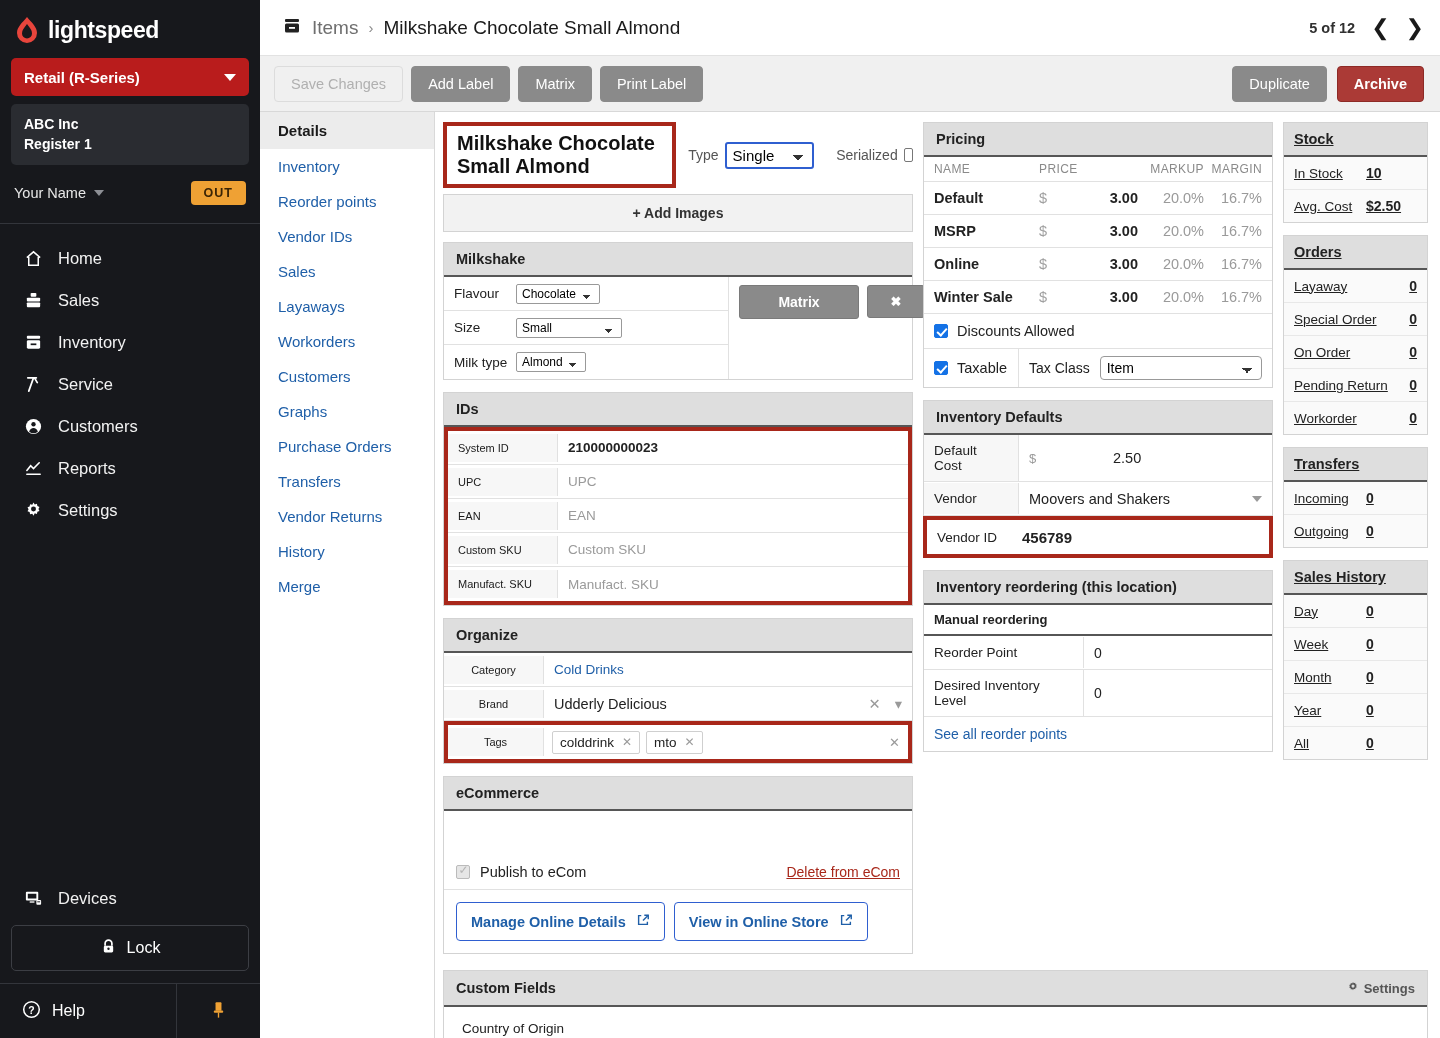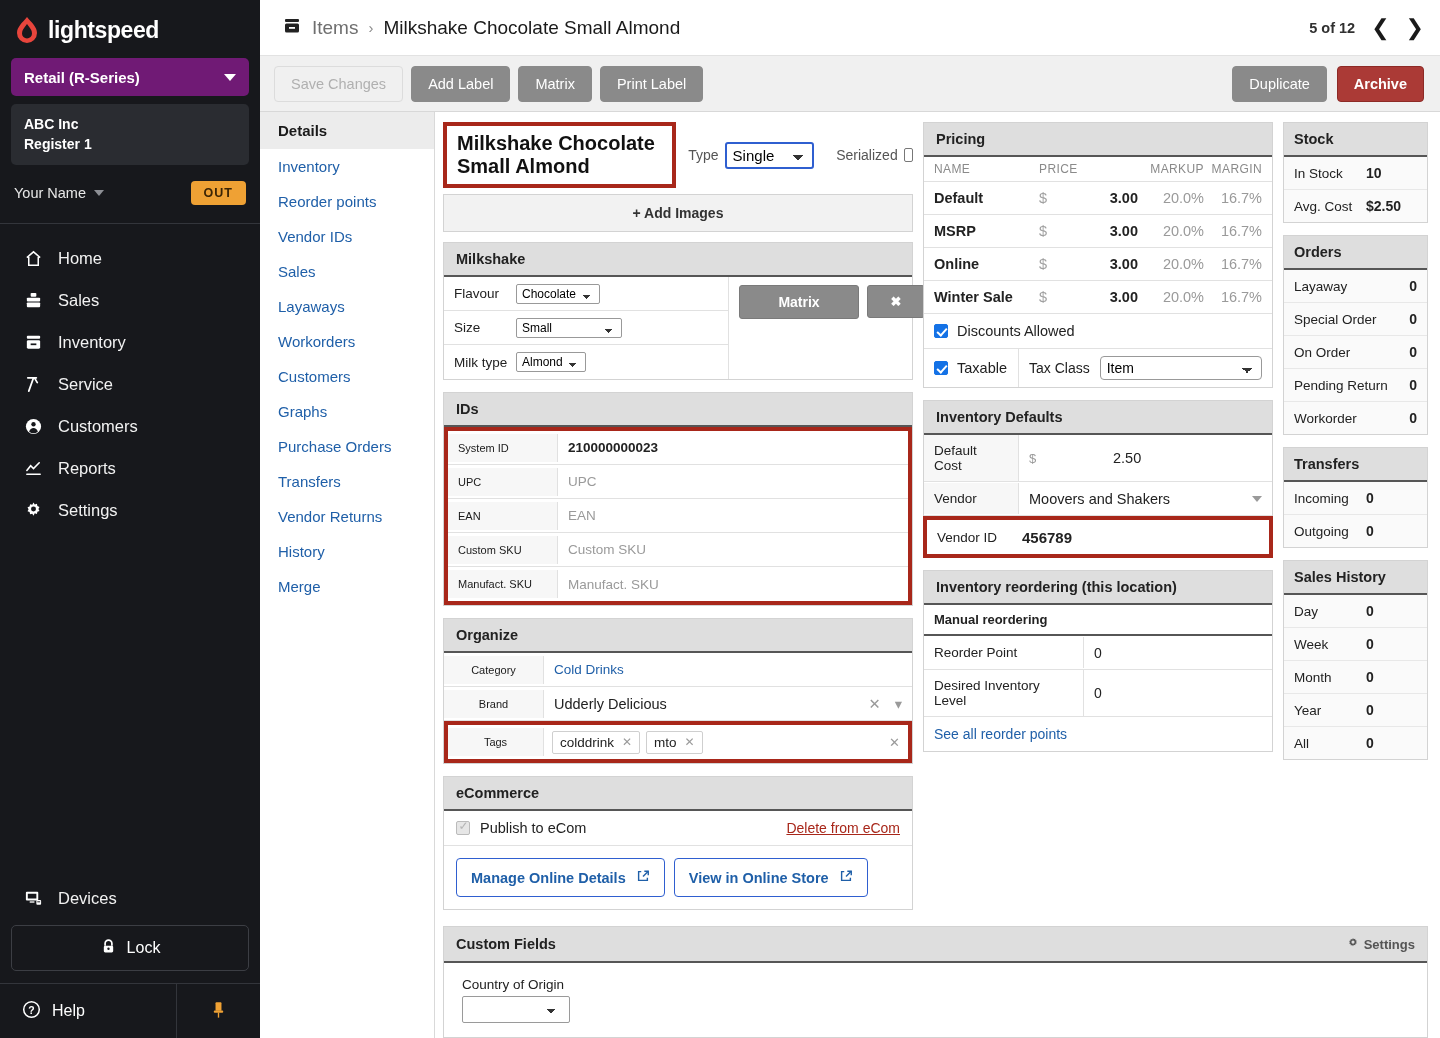--- a/index.html
+++ b/index.html
@@ -18,21 +18,21 @@
   .sidebar {
     width:260px; min-width:260px; height:1038px;
     background:#17181c; color:#fff;
     display:flex; flex-direction:column;
   }
   .brand { display:flex; align-items:center; gap:8px; padding:16px 14px 10px 14px; }
   .brand-logo { width:26px; height:28px; display:block; }
   .brand-word { font-size:23px; font-weight:600; letter-spacing:-0.4px; color:#fff; }
 
   .sel-box {
-    margin:4px 11px 0 11px; background:#701a75; border-radius:5px;
+    margin:4px 11px 0 11px; background:#b91c1c; border-radius:5px;
     height:38px; display:flex; align-items:center; justify-content:space-between;
     padding:0 13px; font-size:15px; font-weight:600; cursor:pointer;
   }
   .caret-down { width:0;height:0;border-left:6px solid transparent;border-right:6px solid transparent;border-top:7px solid #fff; }
 
   .reg-box {
     margin:8px 11px 0 11px; background:#2a2c31; border-radius:5px;
     padding:10px 13px; line-height:1.45; cursor:pointer;
   }
   .reg-box div { font-size:14px; font-weight:600; }
@@ -96,21 +96,21 @@
   
   .detnav { width:175px; min-width:175px; border-right:1px solid #d9d9d9; padding-top:0; background:#fff; }
   .detnav-head { background:#ececec; font-weight:700; font-size:15px; padding:10px 0 10px 18px; color:#1a1a1a; }
   .detnav-item { color:#1f5fa8; font-size:15px; padding:9px 0 9px 18px; cursor:pointer; }
 
   
   .cols { flex:1 1 auto; padding:10px 14px 0 8px; display:flex; flex-direction:column; }
   .colrow { display:flex; align-items:flex-start; gap:10px; }
   .col-a { width:470px; min-width:470px; }
   .col-b { width:350px; min-width:350px; }
-  .col-c { width:145px; min-width:145px; margin-left:auto; }
+  .col-c { width:145px; min-width:145px; margin-left:auto;text-decoration:underline; }
 
   
   .panel { border:1px solid #d3d3d3; background:#fff; margin-bottom:12px; }
   .panel-head {
     background:#dedede; font-weight:700; font-size:14.5px;
     padding:8px 12px; border-bottom:2px solid #565656;
     display:flex; align-items:center;
   }
   .row { display:flex; border-bottom:1px solid #e1e1e1; min-height:34px; align-items:center; }
   .row:last-child { border-bottom:none; }
@@ -172,21 +172,21 @@
   .brand-ctrls { margin-left:auto; display:flex; align-items:center; gap:14px; color:#9a9a9a; }
   .tagbox { flex:1 1 auto; display:flex; align-items:center; gap:6px; padding:5px 8px; background:#fff; }
   .tag {
     display:inline-flex; align-items:center; gap:8px; border:1px solid #cfcfcf;
     background:#fff; border-radius:2px; padding:3px 7px; font-size:13.5px; cursor:pointer;
   }
   .tag .x { color:#9a9a9a; font-size:12px; }
   .tag-clear { margin-left:auto; color:#9a9a9a; font-size:13px; cursor:pointer; }
 
   
-  .ecom-row { display:flex; align-items:center; padding:9px 12px; border-bottom:1px solid #e1e1e1; }
+  .ecom-row { display:flex; align-items:center; padding:9px 12px; border-bottom:1px solid #e1e1e1;margin-top:44px; }
   .cb-grey { width:14px;height:14px;border:1px solid #bbb;background:#e6e6e6;border-radius:2px;display:inline-block;position:relative; }
   .cb-grey:after { content:"✓"; position:absolute; left:1.5px; top:-3px; font-size:12px; color:#b5b5b5; }
   .ecom-del { margin-left:auto; color:#a8271a; text-decoration:underline; font-size:14px; cursor:pointer; }
   .ecom-btns { display:flex; gap:9px; padding:12px; }
   .ebtn {
     border:1px solid #2f5fd0; border-radius:4px; color:#1f5fa8; font-weight:700; font-size:14.5px;
     padding:10px 14px; display:flex; align-items:center; gap:10px; cursor:pointer; background:#fff;
   }
 
   

